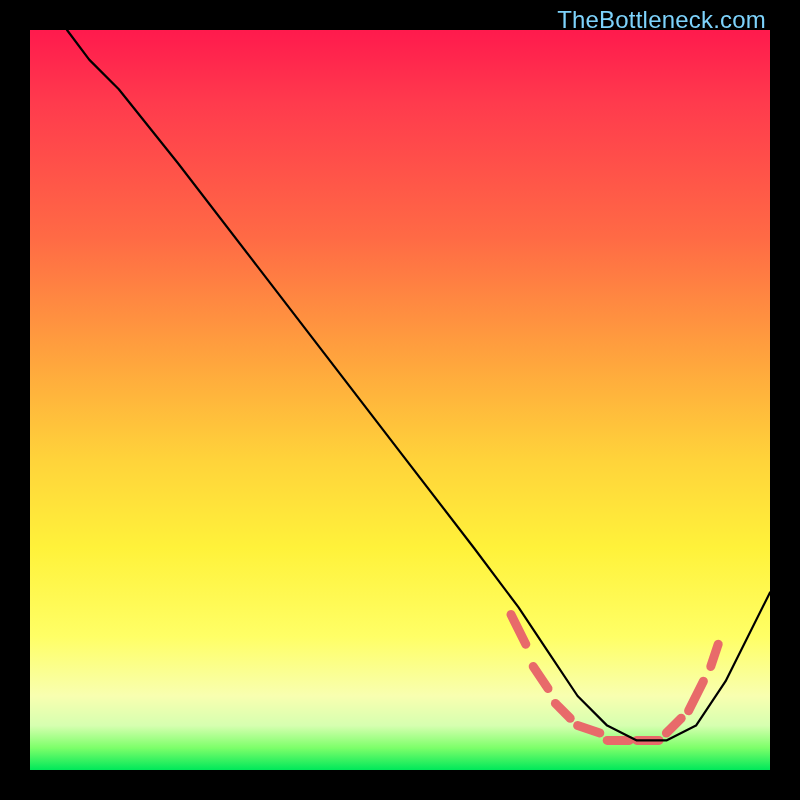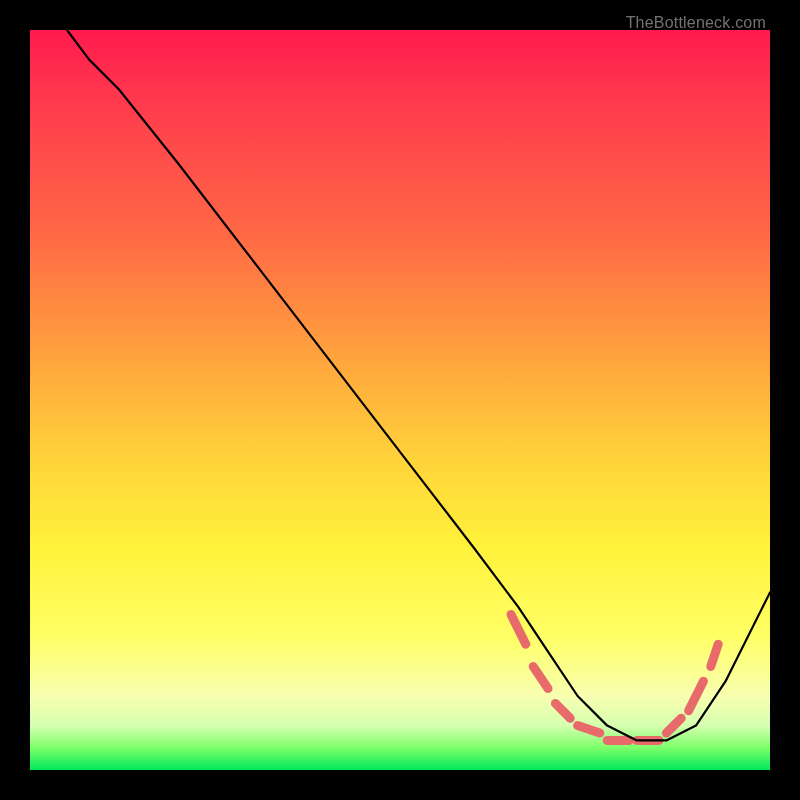--- a/index.html
+++ b/index.html
@@ -34,24 +34,24 @@
       #fff23a 70%,
       #ffff66 82%,
       #f8ffb0 90%,
       #d6ffb0 94%,
       #7dff6a 97%,
       #00e85a 100%
     );
   }
   .watermark {
     position: absolute;
-    top: 14px;
+    top: 6px;
     right: 34px;
-    color: #737373;
-    font-size: 16px;
+    color: #7dd3fc;
+    font-size: 24px;
     font-weight: 500;
     letter-spacing: 0.2px;
     pointer-events: none;
     user-select: none;
   }
   svg.overlay {
     position: absolute;
     left: 30px;
     top: 30px;
     width: 740px;

